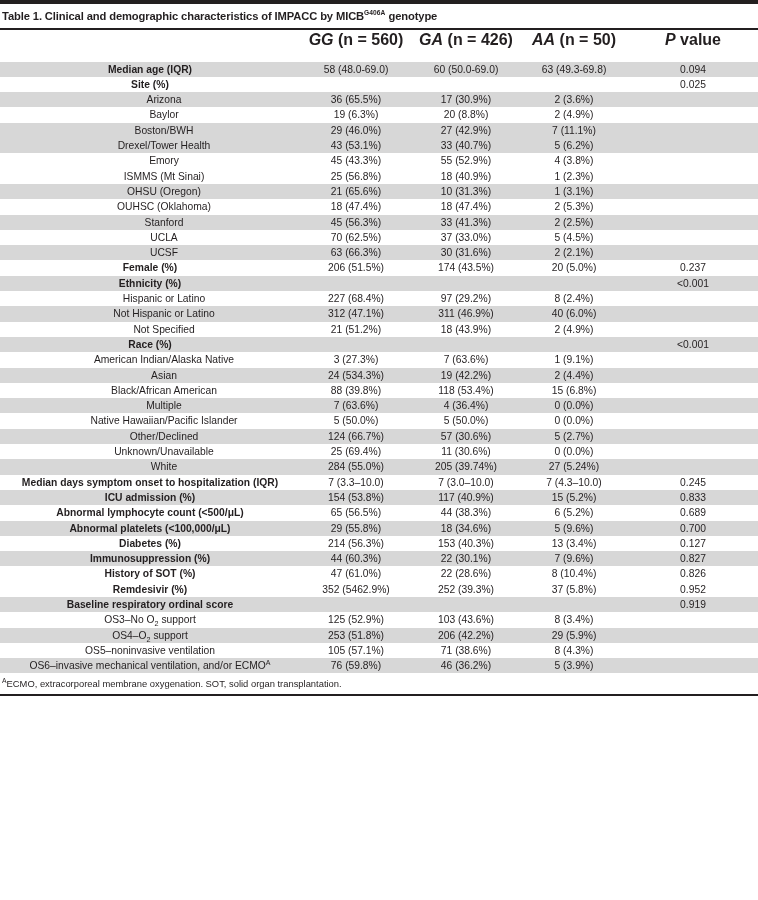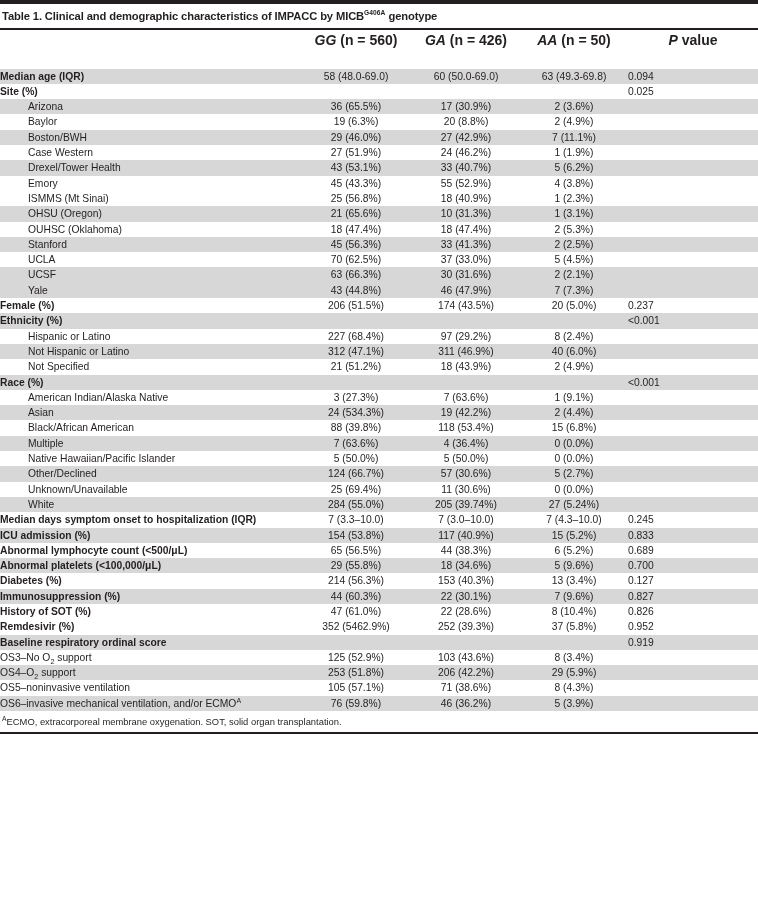--- a/index.html
+++ b/index.html
@@ -79,47 +79,48 @@
     height: 15.3px;
     white-space: nowrap;
     overflow: visible;
   }
 
   
   tr.hdr { height: 20px; }
   tr.hdr th {
     height: 20px;
     line-height: 20px;
-    font-size: 14px;
+    font-size: 16px;
     font-weight: bold;
     text-align: center;
     vertical-align: bottom;
-    padding-bottom: 19px;
+    padding-bottom: 12px;
     margin-top: 13px;
   }
   tr.hdr th.h-label { text-align: left; }
   .nit { font-style: italic; font-weight: bold; }
 
   
   tr.shade td { background: #d7d7d7; }
   tr.plain td { background: #ffffff; }
 
   
   td.lab {
-    text-align: left;
+    text-align: center;
     padding-left: 2px;
   }
   td.lab.bold   { font-weight: bold; }
   td.lab.indent { padding-left: 28px; font-weight: normal; }
 
   
   td.num {
     text-align: center;
   }
   td.pval {
+    text-align: center;
   }
 
   sub.o2 {
     font-size: 7.2px;
     vertical-align: sub;
     line-height: 0;
   }
   sup.fn {
     font-size: 7px;
     vertical-align: super;
@@ -207,27 +208,20 @@
           <td class="num">2 (4.9%)</td>
           <td class="pval"></td>
         </tr>
         <tr class="shade">
           <td class="lab indent">Boston/BWH</td>
           <td class="num">29 (46.0%)</td>
           <td class="num">27 (42.9%)</td>
           <td class="num">7 (11.1%)</td>
           <td class="pval"></td>
         </tr>
-        <tr class="plain">
-          <td class="lab indent">Case Western</td>
-          <td class="num">27 (51.9%)</td>
-          <td class="num">24 (46.2%)</td>
-          <td class="num">1 (1.9%)</td>
-          <td class="pval"></td>
-        </tr>
         <tr class="shade">
           <td class="lab indent">Drexel/Tower Health</td>
           <td class="num">43 (53.1%)</td>
           <td class="num">33 (40.7%)</td>
           <td class="num">5 (6.2%)</td>
           <td class="pval"></td>
         </tr>
         <tr class="plain">
           <td class="lab indent">Emory</td>
           <td class="num">45 (43.3%)</td>
@@ -268,27 +262,20 @@
           <td class="num">70 (62.5%)</td>
           <td class="num">37 (33.0%)</td>
           <td class="num">5 (4.5%)</td>
           <td class="pval"></td>
         </tr>
         <tr class="shade">
           <td class="lab indent">UCSF</td>
           <td class="num">63 (66.3%)</td>
           <td class="num">30 (31.6%)</td>
           <td class="num">2 (2.1%)</td>
-          <td class="pval"></td>
-        </tr>
-        <tr class="shade">
-          <td class="lab indent">Yale</td>
-          <td class="num">43 (44.8%)</td>
-          <td class="num">46 (47.9%)</td>
-          <td class="num">7 (7.3%)</td>
           <td class="pval"></td>
         </tr>
         <tr class="plain">
           <td class="lab bold">Female (%)</td>
           <td class="num">206 (51.5%)</td>
           <td class="num">174 (43.5%)</td>
           <td class="num">20 (5.0%)</td>
           <td class="pval">0.237</td>
         </tr>
         <tr class="shade">

